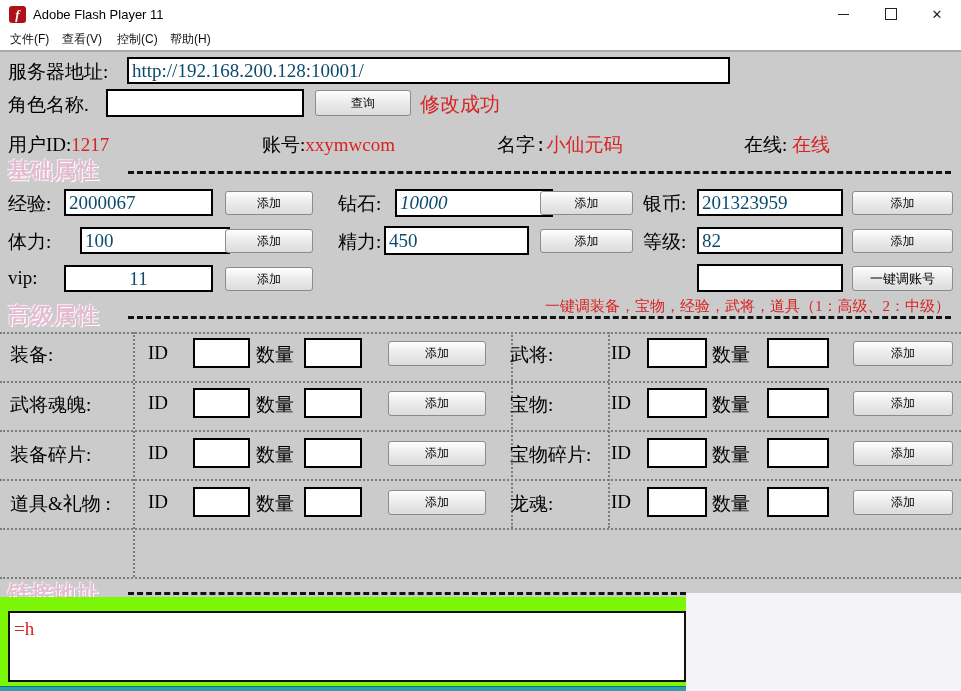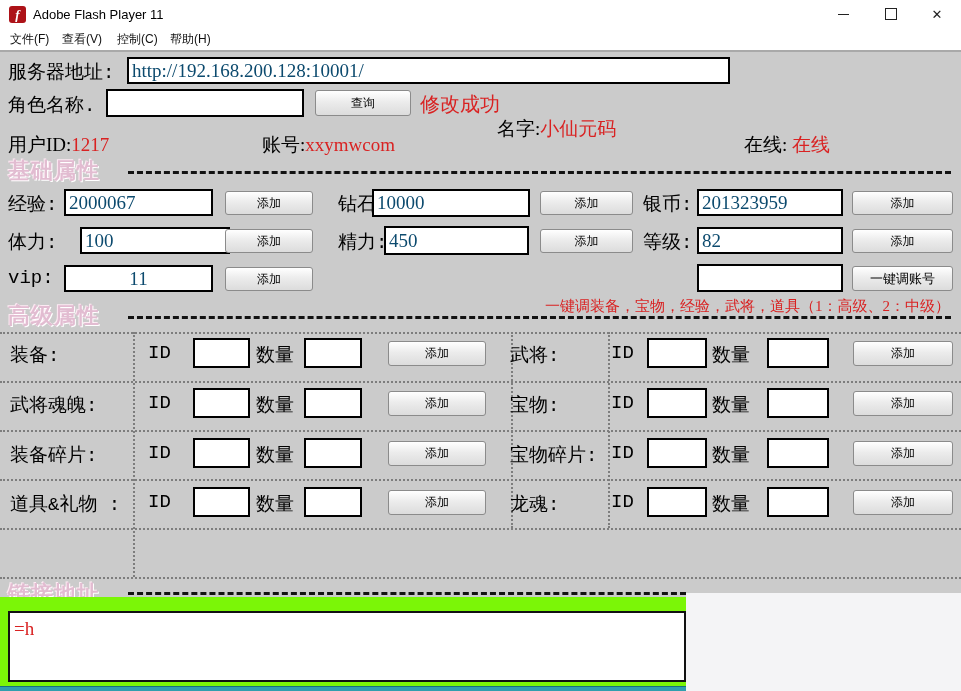--- a/index.html
+++ b/index.html
@@ -9,21 +9,21 @@
   .flash-icon{position:absolute;left:9px;top:6px;width:17px;height:17px;background:#ad1218;
        color:#fff;border-radius:3px;font:italic bold 13px/17px "Liberation Serif",serif;text-align:center;}
   .title-text{position:absolute;left:33px;top:7px;font:13px "Liberation Sans","DejaVu Sans",sans-serif;color:#000;}
   .wc{position:absolute;top:0;width:46px;height:28px;display:flex;align-items:center;justify-content:center;
       font-family:"DejaVu Sans",sans-serif;font-size:13px;color:#222;cursor:pointer;}
   .min-glyph{width:11px;height:1px;background:#222;display:block;}
   .max-glyph{width:10px;height:10px;border:1px solid #222;display:block;}
   .menubar{position:absolute;left:0;top:28px;width:961px;height:22px;background:#fff;}
   .menu-item{position:absolute;top:3px;font:12px "Liberation Sans","DejaVu Sans",sans-serif;color:#111;cursor:default;}
   .menu-sep{position:absolute;left:0;top:50px;width:961px;height:2px;background:#a9a9a9;}
-  .lbl{position:absolute;font-size:19px;color:#000;white-space:nowrap;font-family:Liberation Mono, monospace;}
+  .lbl{position:absolute;font-size:19px;color:#000;white-space:nowrap;}
   .red{color:#d92222;text-align:center;}
   .inp{position:absolute;background:#fff;border:2px solid #000;box-sizing:border-box;
        font-family:"Liberation Serif","DejaVu Serif",serif;font-size:19px;padding:0 3px;color:#0c4a6e;outline:none;}
   .btn{position:absolute;background:linear-gradient(#ffffff,#ececec 45%,#dcdcdc);border:1px solid #8b8b8b;
        border-radius:3px;box-sizing:border-box;font-family:"Liberation Serif","DejaVu Serif",serif;font-size:12px;
        color:#000;display:flex;align-items:center;justify-content:center;cursor:pointer;}
   .sect{position:absolute;font-size:22px;font-weight:bold;color:#e2bcd1;letter-spacing:1px;
        text-shadow:1px 1px 0 #ffffff,-1px -1px 0 #fdeaf3;white-space:nowrap;}
   .dash{position:absolute;height:0;border-top:3px dashed #121212;}
   .doth{position:absolute;height:0;border-top:2px dotted #7d7d7d;}
@@ -68,32 +68,32 @@
   <span class="lbl" style="left:8px;top:59px;">服务器地址:</span>
   <input class="inp" style="left: 127px; top: 57px; width: 603px; height: 27px;" value="http://192.168.200.128:10001/">
 
   <span class="lbl" style="left:8px;top:92px;">角色名称.</span>
   <input class="inp" style="left: 106px; top: 89px; width: 198px; height: 28px;" value="">
   <div class="btn" style="left:315px;top:90px;width:96px;height:26px;">查询</div>
   <span class="status-msg" style="left:420px;top:91px;">修改成功</span>
 
   <span class="pair" style="left:8px;top:132px;"><span>用户ID:</span><span class="red">1217</span></span>
   <span class="pair" style="left:262px;top:132px;"><span>账号:</span><span class="red">xxymwcom</span></span>
-  <span class="pair" style="left:497px;top:116px;"><span>名字:</span><span class="red">小仙元码</span></span>
+  <span class="pair" style="left:497px;top:132px;font-family:Liberation Mono, monospace;"><span>名字:</span><span class="red">小仙元码</span></span>
   <span class="pair" style="left:744px;top:132px;"><span>在线:</span> <span class="red">在线</span></span>
 
   <div class="sect" style="left:8px;top:156px;">基础属性</div>
   <div class="dash" style="left:128px;top:171px;width:823px;"></div>
 
   <span class="lbl" style="left:8px;top:191px;">经验:</span>
   <input class="inp" style="left: 64px; top: 189px; width: 149px; height: 27px;" value="2000067">
   <div class="btn" style="left:225px;top:191px;width:88px;height:24px;">添加</div>
 
   <span class="lbl" style="left:338px;top:191px;">钻石:</span>
-  <input class="inp" style="left: 372px; top: 189px; width: 158px; height: 28px;" value="10000">
+  <input class="inp" style="left: 395px; top: 189px; width: 158px; height: 28px; font-style: italic;" value="10000">
   <div class="btn" style="left:540px;top:191px;width:93px;height:24px;">添加</div>
 
   <span class="lbl" style="left:643px;top:191px;">银币:</span>
   <input class="inp" style="left: 697px; top: 189px; width: 146px; height: 27px;" value="201323959">
   <div class="btn" style="left:852px;top:191px;width:101px;height:24px;">添加</div>
 
   <span class="lbl" style="left:8px;top:229px;">体力:</span>
   <input class="inp" style="left: 80px; top: 227px; width: 150px; height: 27px;" value="100">
   <div class="btn" style="left:225px;top:229px;width:88px;height:24px;">添加</div>
 

